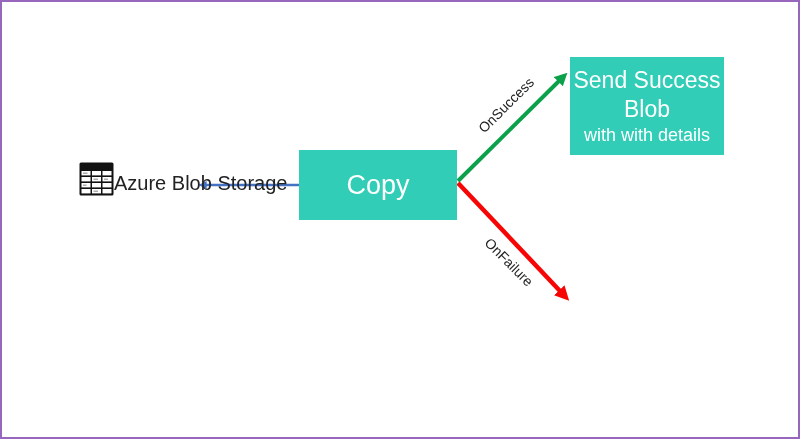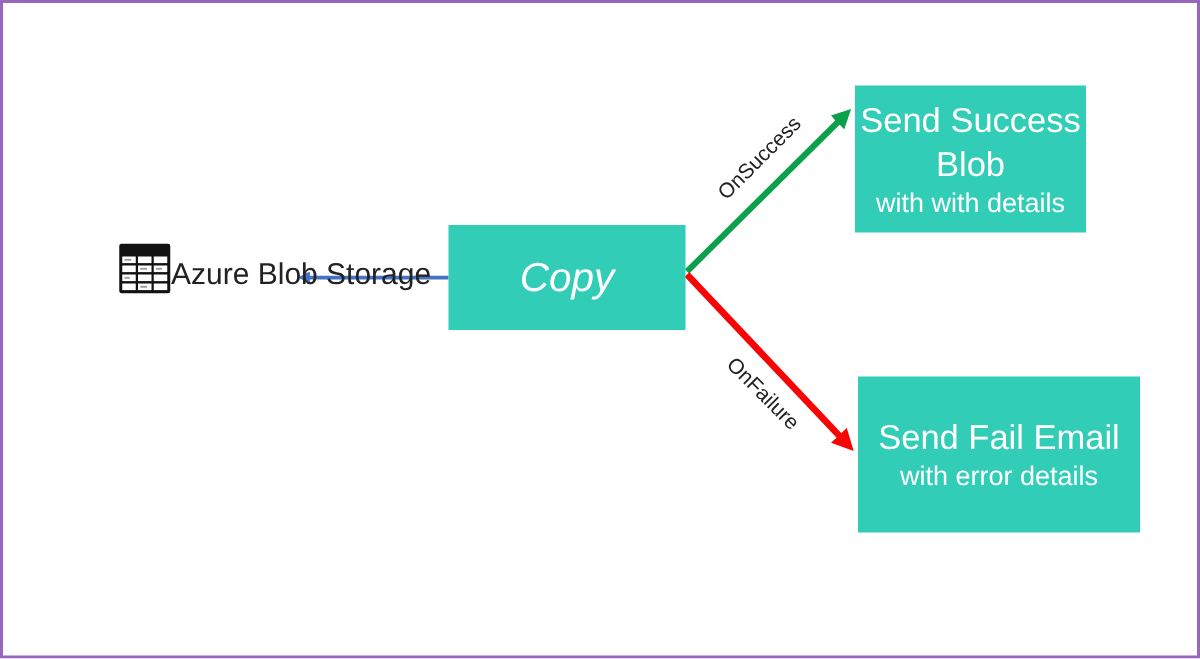--- a/index.html
+++ b/index.html
@@ -44,21 +44,20 @@
     display: flex;
     flex-direction: column;
     align-items: center;
     justify-content: center;
     text-align: center;
   }
   .copy-box {
     left: 297px; top: 148px;
     width: 158px; height: 70px;
     font-size: 27px;
-    font-style: italic;
   }
   .success-box {
     left: 568px; top: 19px;
     width: 154px; height: 98px; margin-top: 36px;
   }
   .fail-box {
     left: 570px; top: 249px;
     width: 188px; height: 104px;
   }
   .box-title { font-size: 23px; line-height: 29px; }
@@ -151,21 +150,17 @@
   <div class="node-box copy-box">
     <span>Copy</span>
   </div>
 
   <div class="node-box success-box">
     <span class="box-title">Send Success</span>
     <span class="box-title">Blob</span>
     <span class="box-subtitle">with with details</span>
   </div>
 
-  <div class="node-box fail-box">
-    <span class="box-title">Send Fail Email</span>
-    <span class="box-subtitle">with error details</span>
-  </div>
 
   <div class="edge-label success">OnSuccess</div>
   <div class="edge-label failure">OnFailure</div>
 
 </div>
 
 </body></html>

